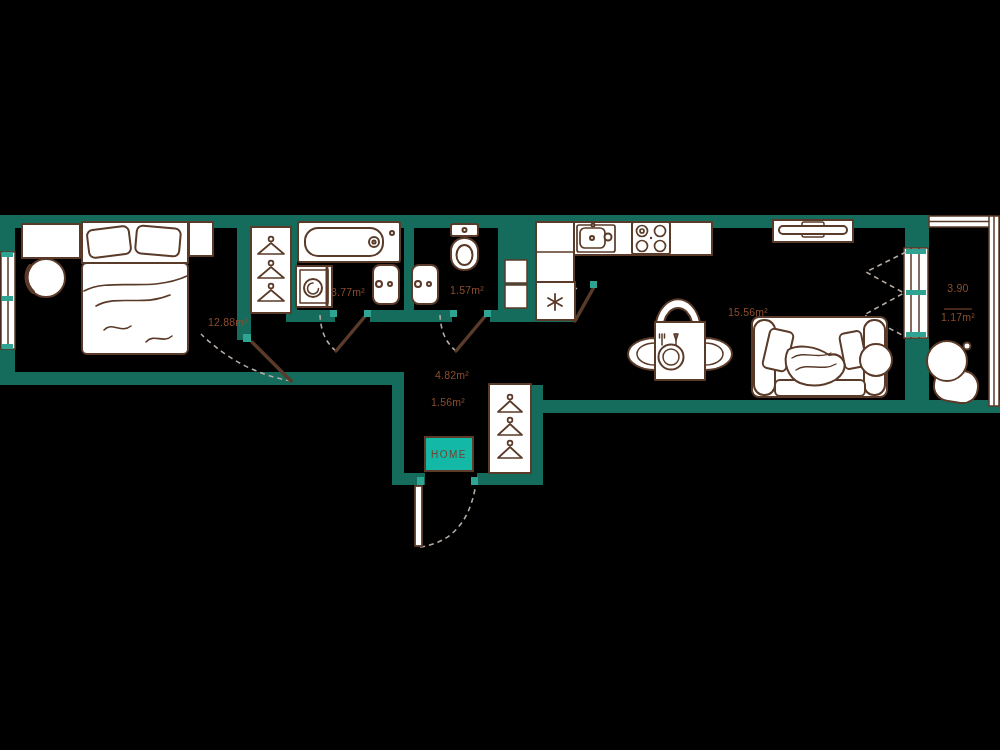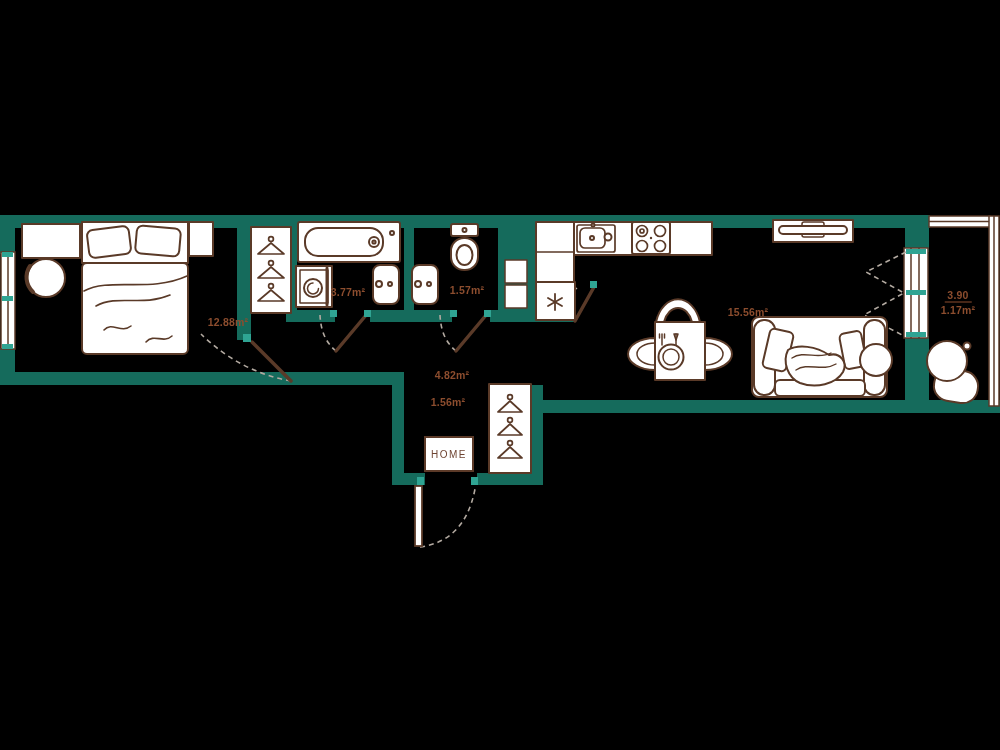--- a/index.html
+++ b/index.html
@@ -1,23 +1,23 @@
 <!DOCTYPE html>
 <html><head>
 <meta charset="utf-8">
 <style>
   html,body{margin:0;padding:0;background:#000;}
   #stage{position:relative;width:1000px;height:750px;background:#000;overflow:hidden;
          font-family:"Liberation Sans",sans-serif;}
   #plan-svg{position:absolute;left:0;top:0;}
-  .lbl{position:absolute;transform:translate(-50%,-50%);color:#8C4D2E;font-weight:bold;
+  .lbl{position:absolute;transform:translate(-50%,-50%);color:#8C4D2E;font-weight:normal;
        font-size:10.5px;white-space:nowrap;letter-spacing:.2px;}
   .balcony-lbl{display:flex;flex-direction:column;align-items:center;}
-  .balcony-lbl .top{border-bottom:1.5px solid #8C4D2E;padding:0 3px 1px 3px;margin-bottom:1px;}
-  #home-mat{position:absolute;left:424px;top:436px;width:50px;height:36px;background:#ffffff;
+  .balcony-lbl .top{border-bottom:1.5px solid #8C4D2E;padding:0 3px 15px 3px;margin-bottom:1px;}
+  #home-mat{position:absolute;left:424px;top:436px;width:50px;height:36px;background:#14b8a6;
             border:2.5px solid #5C3A28;box-sizing:border-box;display:flex;align-items:center;
             justify-content:center;color:#6E4432;font-size:10px;letter-spacing:1.5px;font-weight:500;}
 </style>
 </head>
 <body>
 
 <div id="stage">
 
 <svg id="plan-svg" width="1000" height="750" viewBox="0 0 1000 750">
 

